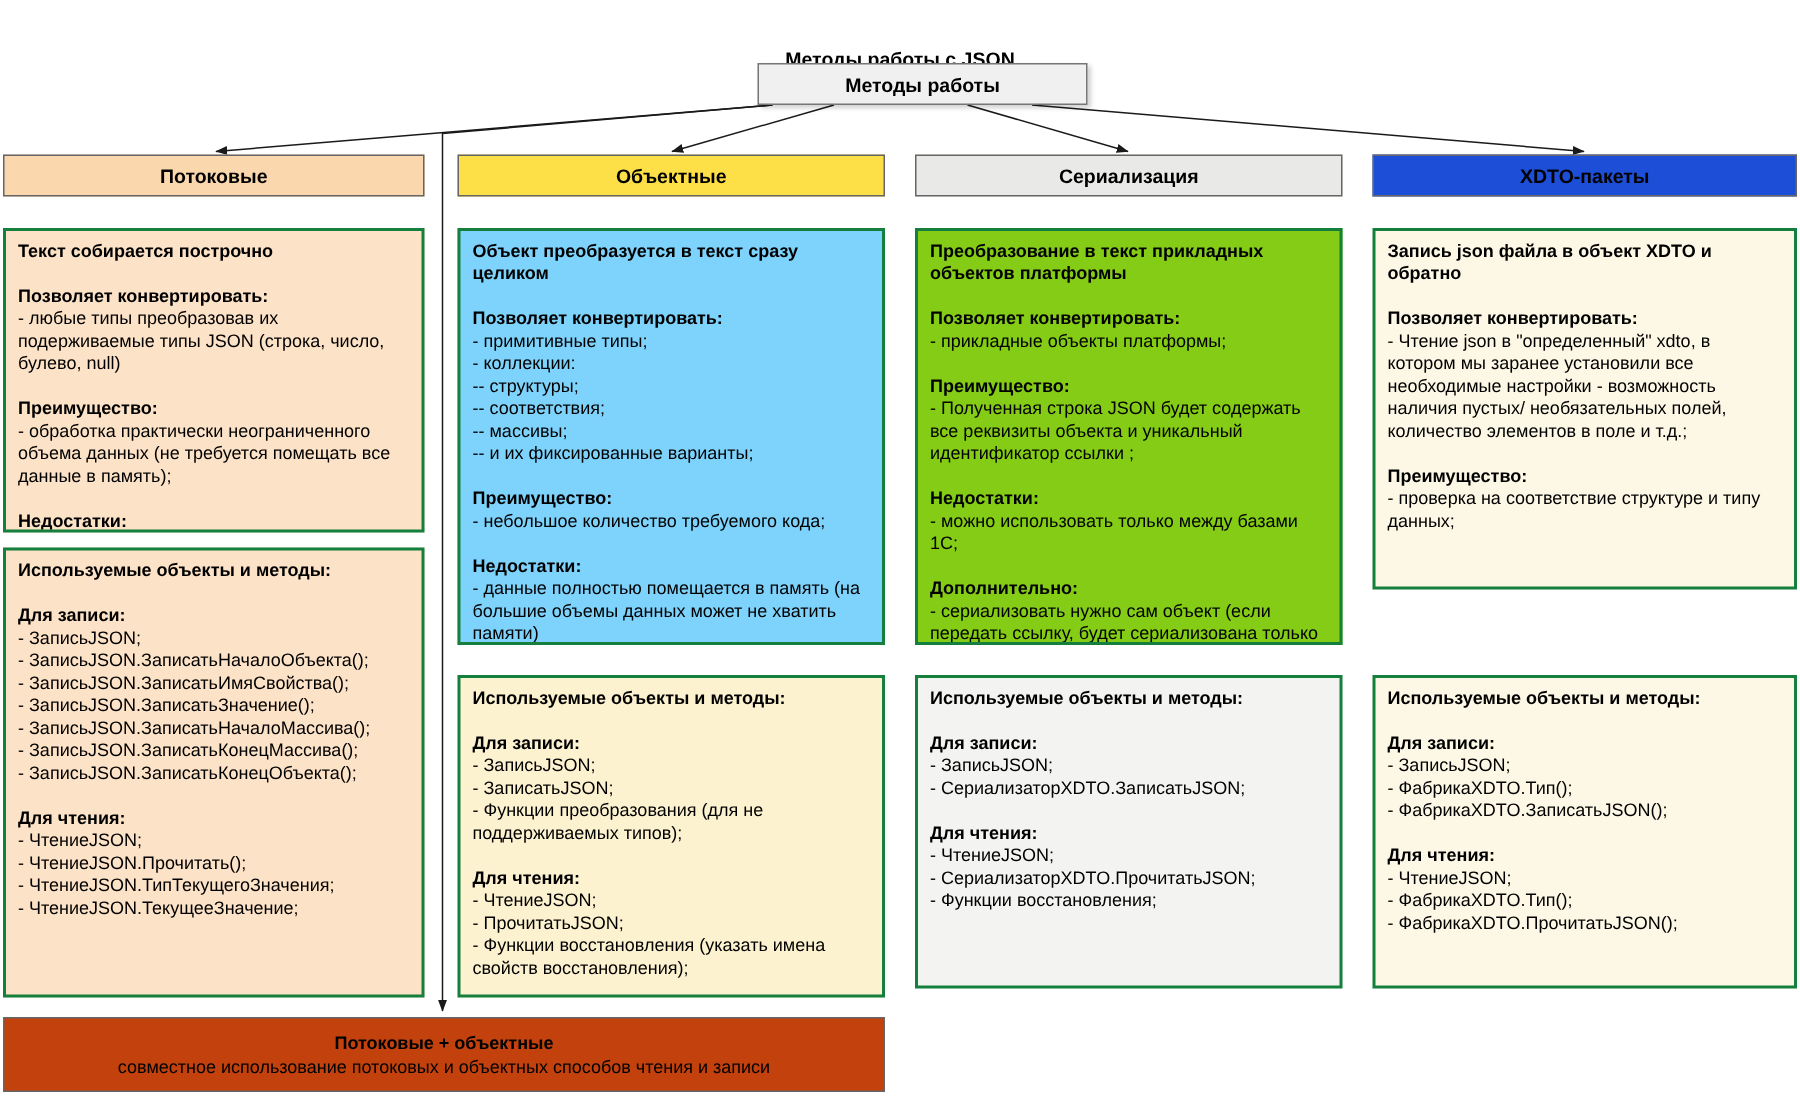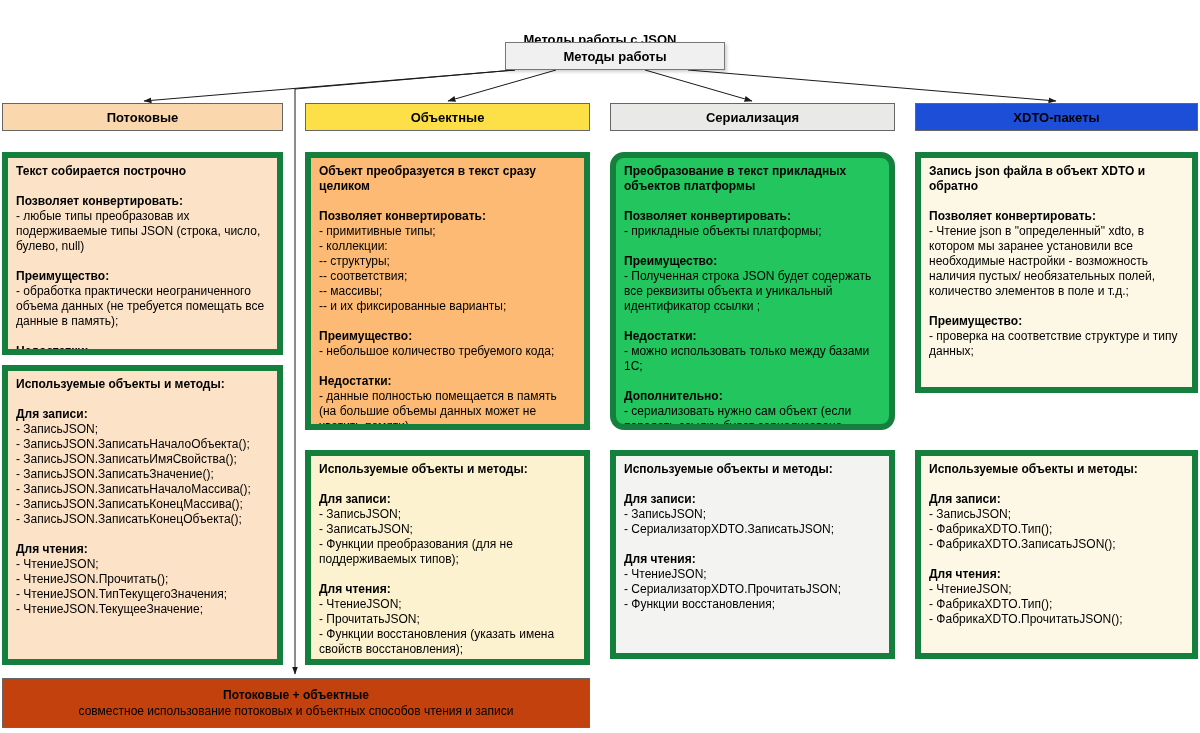--- a/index.html
+++ b/index.html
@@ -25,31 +25,31 @@
     position:absolute; top:103px; height:28px; border:1px solid #666;
     box-sizing:border-box; display:flex; align-items:center; justify-content:center;
     font-size:13px; font-weight:bold;
   }
   .hdr-1 { left:2px;   width:281px; background:#fad7ac; }
   .hdr-2 { left:305px; width:285px; background:#fde047; }
   .hdr-3 { left:610px; width:285px; background:#e9e9e7; }
   .hdr-4 { left:915px; width:283px; background:#1d4ed8; }
 
   .box {
-    position:absolute; border:6px solid #15803d; box-sizing:border-box;
+    position:absolute; border:2px solid #15803d; box-sizing:border-box;
     padding:6px 8px 4px 8px; font-size:12px; overflow:hidden;
   }
   .box .line { min-height:15px; line-height:15px; }
   .box .line.bold { font-weight:bold; }
 
   .b-1a { left:2px;   top:152px; width:281px; height:203px; background:#fce2c6; }
   .b-1b { left:2px;   top:365px; width:281px; height:300px; background:#fce2c6; }
-  .b-2a { left:305px; top:152px; width:285px; height:278px; background:#fdba74; }
+  .b-2a { left:305px; top:152px; width:285px; height:278px; background:#7dd3fc; }
   .b-2b { left:305px; top:450px; width:285px; height:215px; background:#fdf2cf; }
-  .b-3a { left:610px; top:152px; width:285px; height:278px; background:#22c55e;border-radius:14px; }
+  .b-3a { left:610px; top:152px; width:285px; height:278px; background:#84cc16; }
   .b-3b { left:610px; top:450px; width:285px; height:209px; background:#f3f3f1; }
   .b-4a { left:915px; top:152px; width:283px; height:241px; background:#fcf8e5; }
   .b-4b { left:915px; top:450px; width:283px; height:209px; background:#fcf8e5; }
 
   .footer-node {
     position:absolute; left:2px; top:678px; width:588px; height:50px;
     background:#c2410c; border:1px solid #666; box-sizing:border-box;
     display:flex; flex-direction:column; align-items:center; justify-content:center;
     font-size:12px; line-height:16px; text-align:center;
   }

